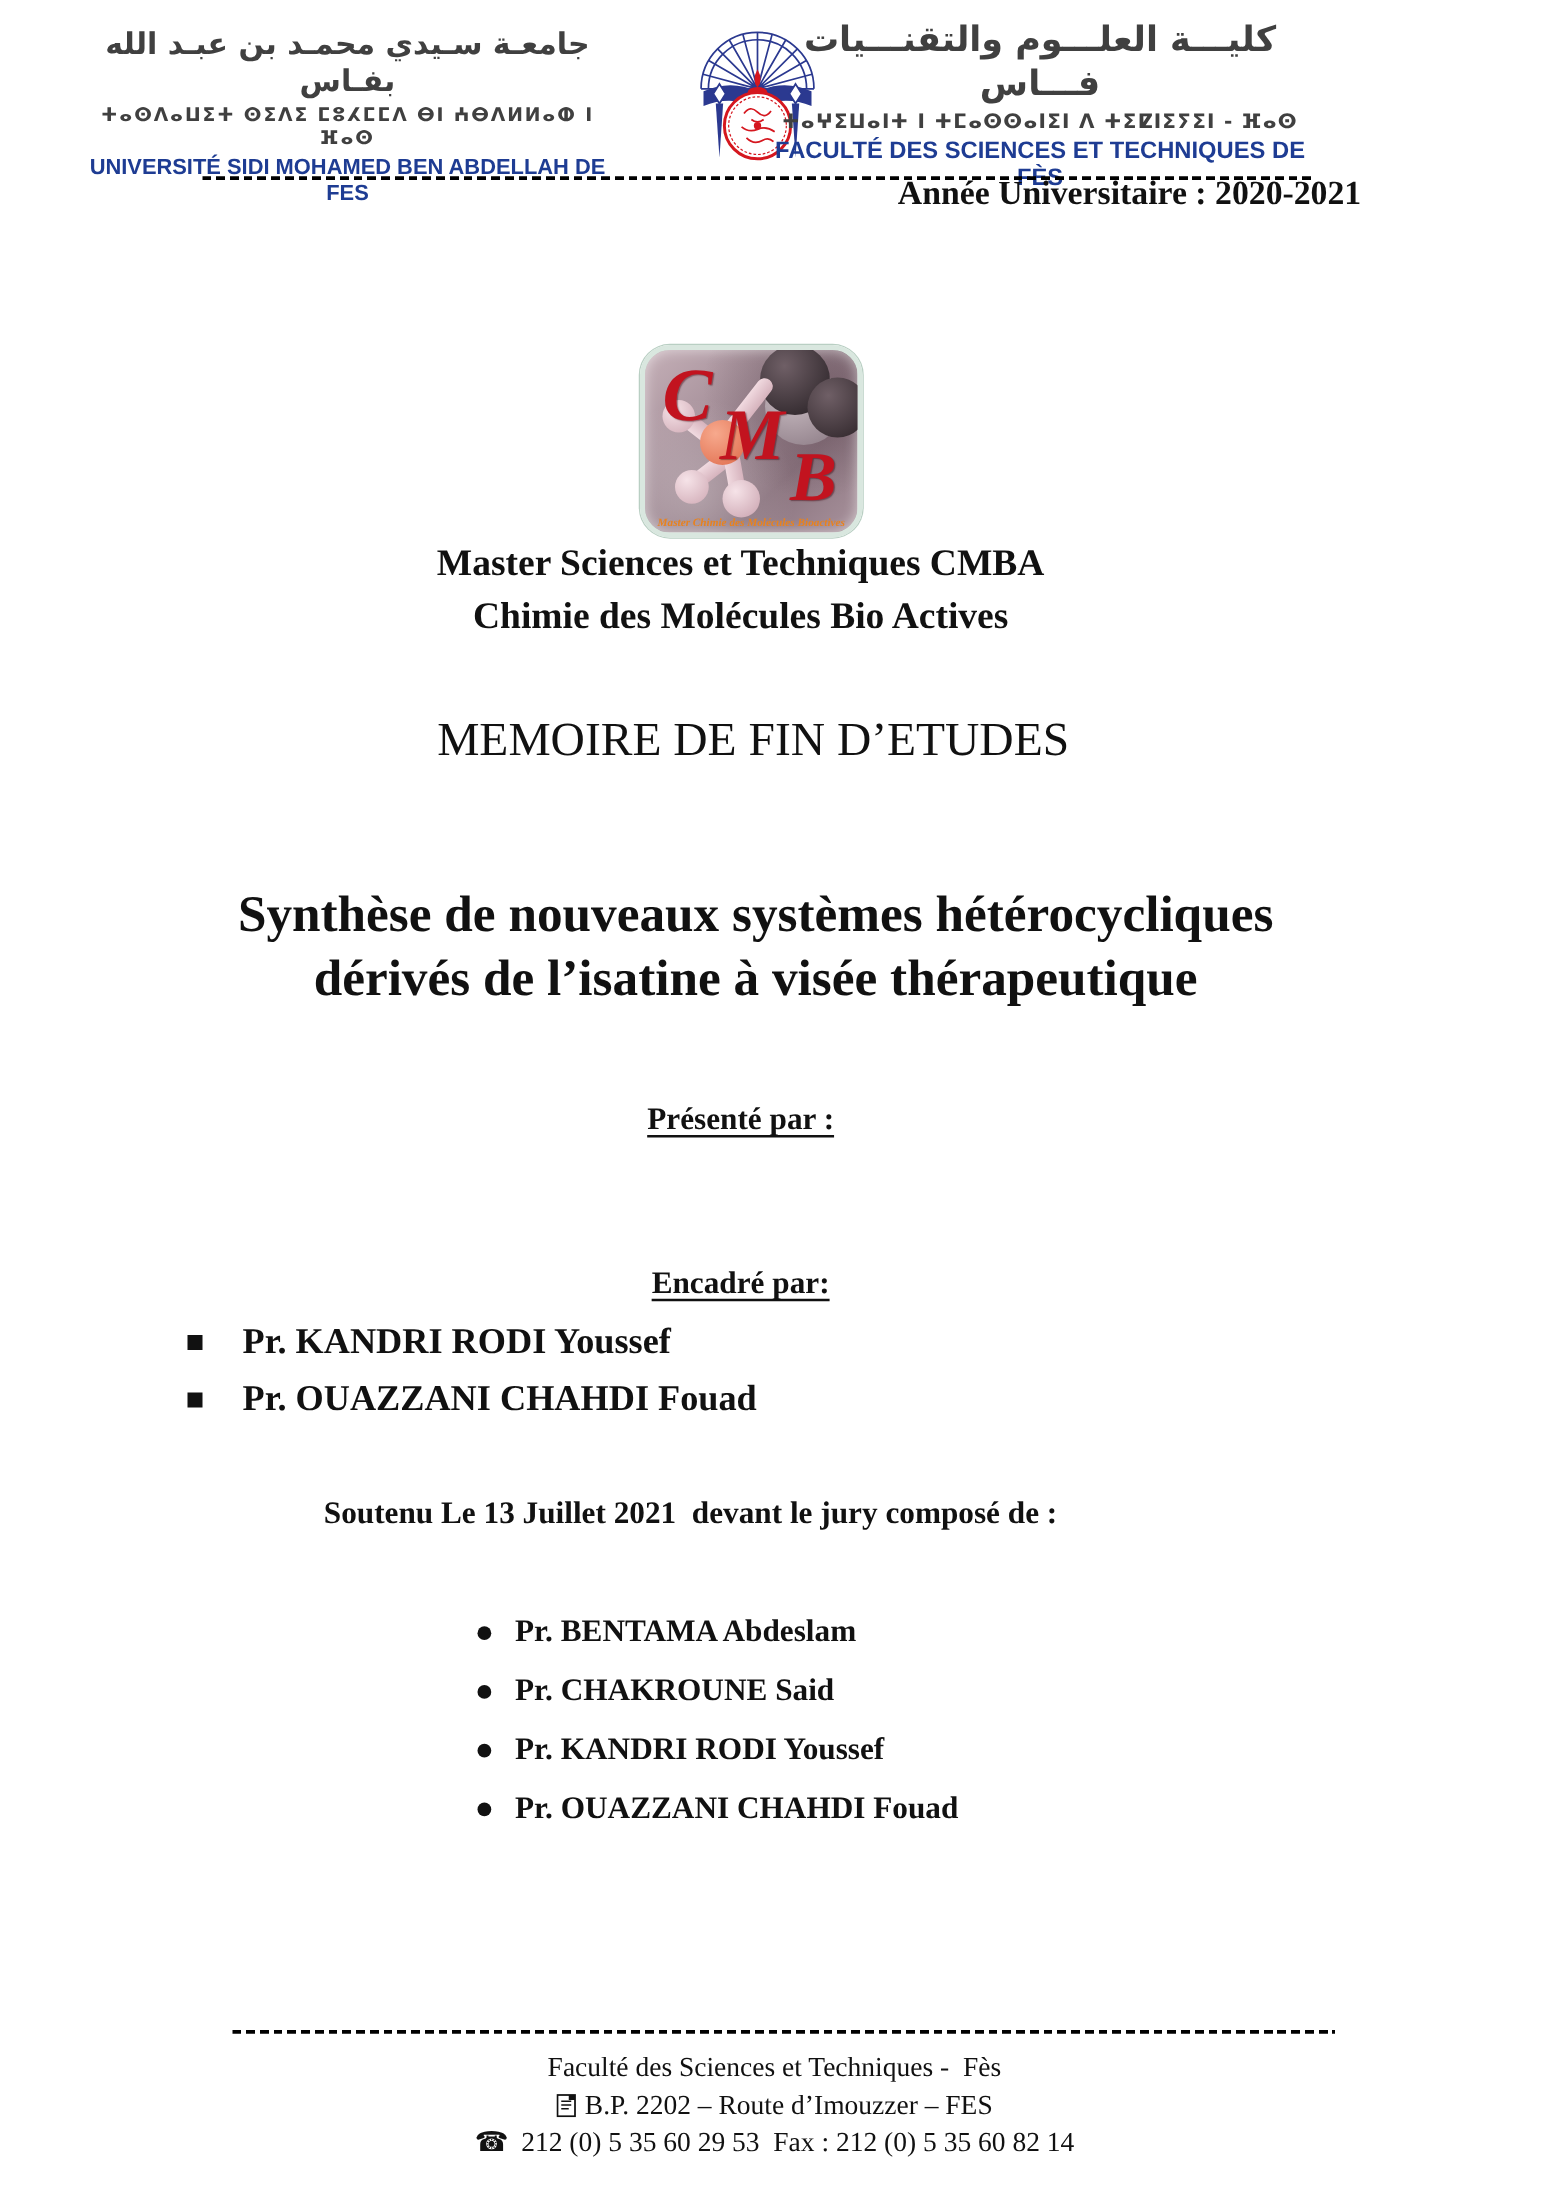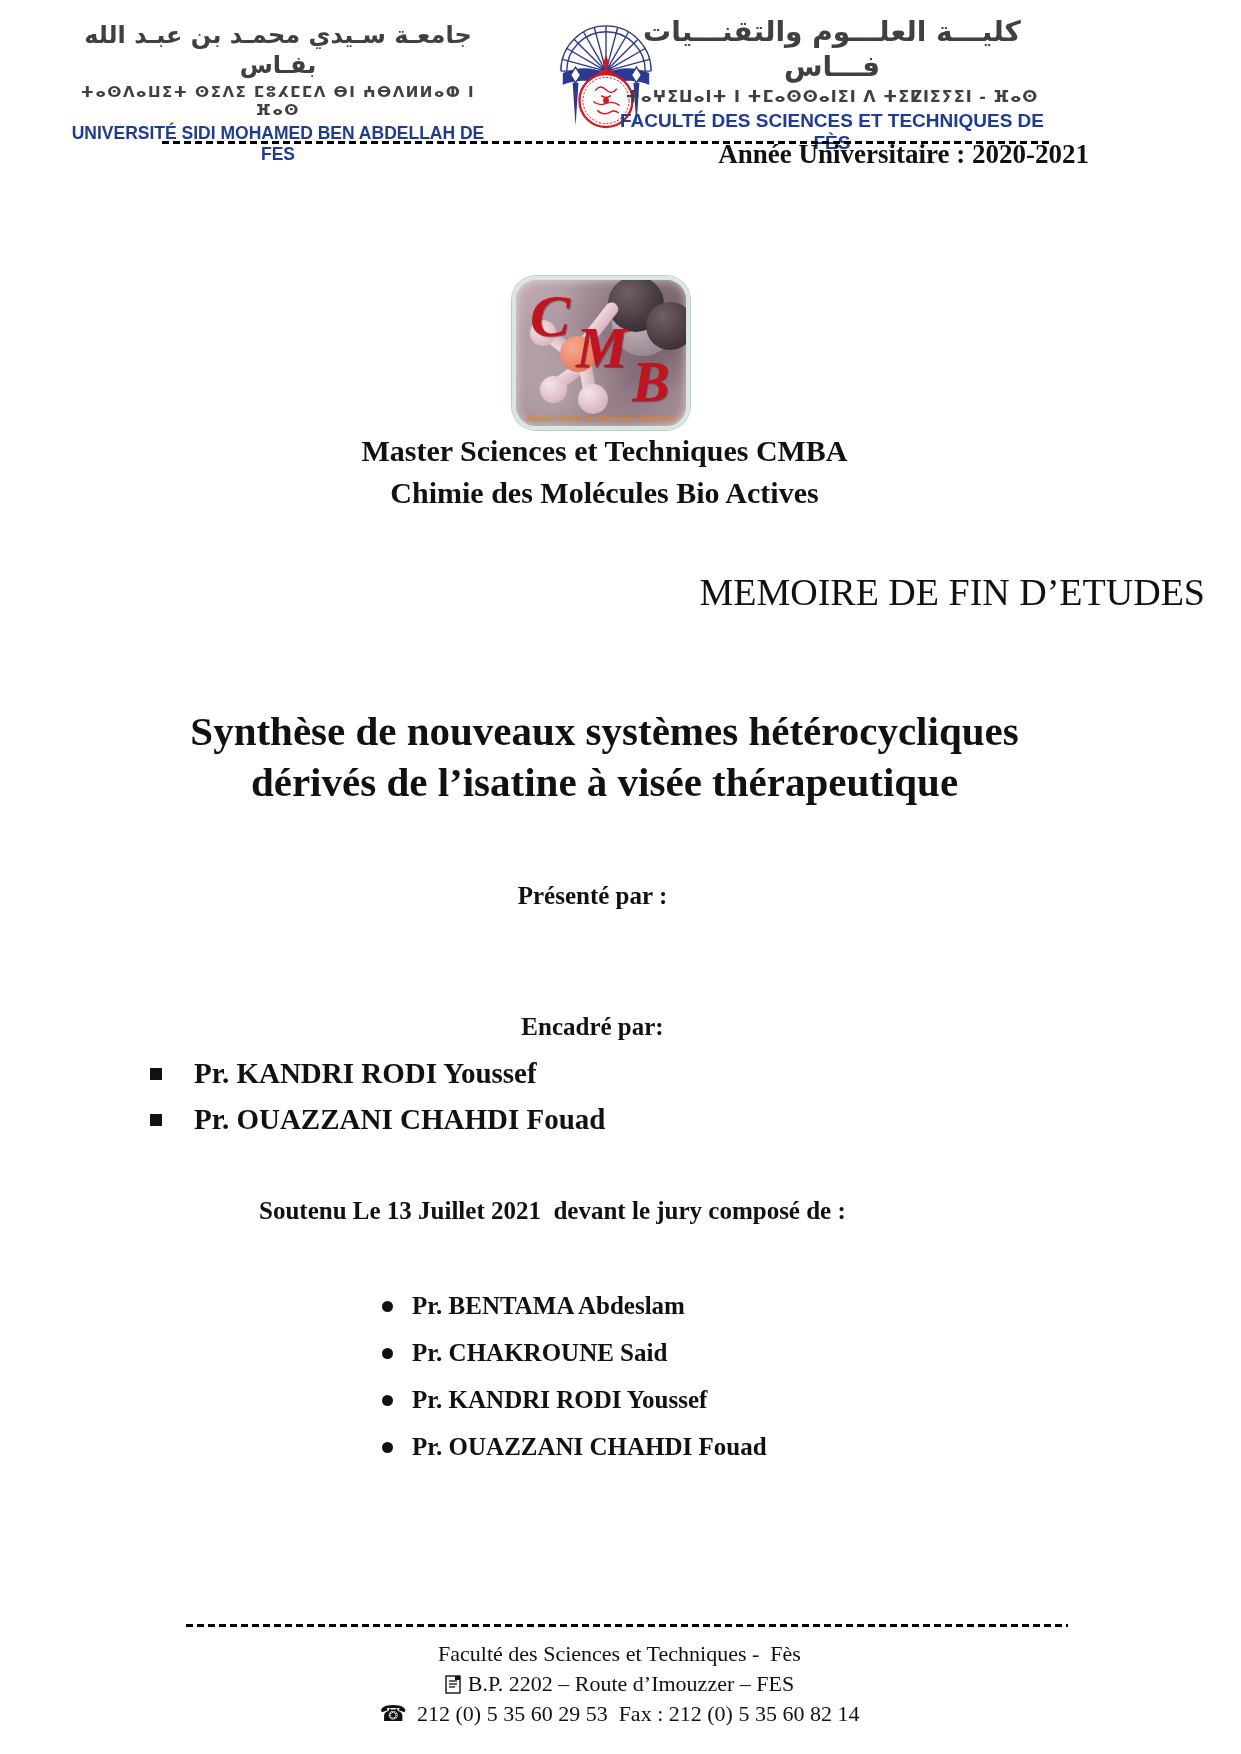--- a/index.html
+++ b/index.html
@@ -58,27 +58,27 @@
     font-style:italic; font-weight:bold; color:#c2131f;
     text-shadow:1px 1px 1px rgba(60,0,10,.45); }
   .cl-c { left:14px;  top:2px;  font-size:60px; }
   .cl-m { left:60px;  top:34px; font-size:58px; }
   .cl-b { left:116px; top:70px; font-size:56px; }
   .cmb-caption { position:absolute; left:0; right:0; bottom:3px; text-align:center;
     font-size:9px; font-style:italic; font-weight:bold; color:#e8821e; white-space:nowrap; }
 
   
   .cblock { position:absolute; left:0; text-align:center; }
-  .program { width:1185px; top:430px; font-size:30px; font-weight:bold; line-height:42px;padding-left:12px; }
-  .memoire { width:1205px; top:568px; font-size:38px; line-height:48px;text-align:right; }
+  .program { width:1185px; top:430px; font-size:30px; font-weight:bold; line-height:42px; }
+  .memoire { width:1205px; top:568px; font-size:38px; line-height:48px; }
   .thesis-title { width:1209px; top:706px; font-size:41px; font-weight:bold; line-height:51px; }
   .presente { width:1185px; top:882px; font-size:25px; font-weight:bold; }
   .candidate { width:1185px; top:948px; font-size:30px; font-weight:bold; }
   .encadre { width:1185px; top:1013px; font-size:25px; font-weight:bold; }
-  .ul { text-decoration-thickness:2px; text-underline-offset:5px; }
+  .ul { text-decoration:underline; text-decoration-thickness:2px; text-underline-offset:5px; }
 
   
   .supervisors { position:absolute; left:150px; top:1057px; font-size:29px; font-weight:bold; }
   .supervisors .row { margin-bottom:13px; display:flex; align-items:center; }
   .sq-bullet { display:inline-block; width:12px; height:12px; background:#111; margin-right:32px; }
   .soutenu { position:absolute; left:259px; top:1197px; font-size:25px; font-weight:bold; }
   .jury { position:absolute; left:382px; top:1292px; font-size:25px; font-weight:bold; }
   .jury .row { margin-bottom:19px; display:flex; align-items:center; }
   .dot-bullet { display:inline-block; width:11px; height:11px; border-radius:50%; background:#111; margin-right:19px; }
   .stage { position:absolute; left:117px; top:1516px; font-size:26px; font-weight:bold; }

